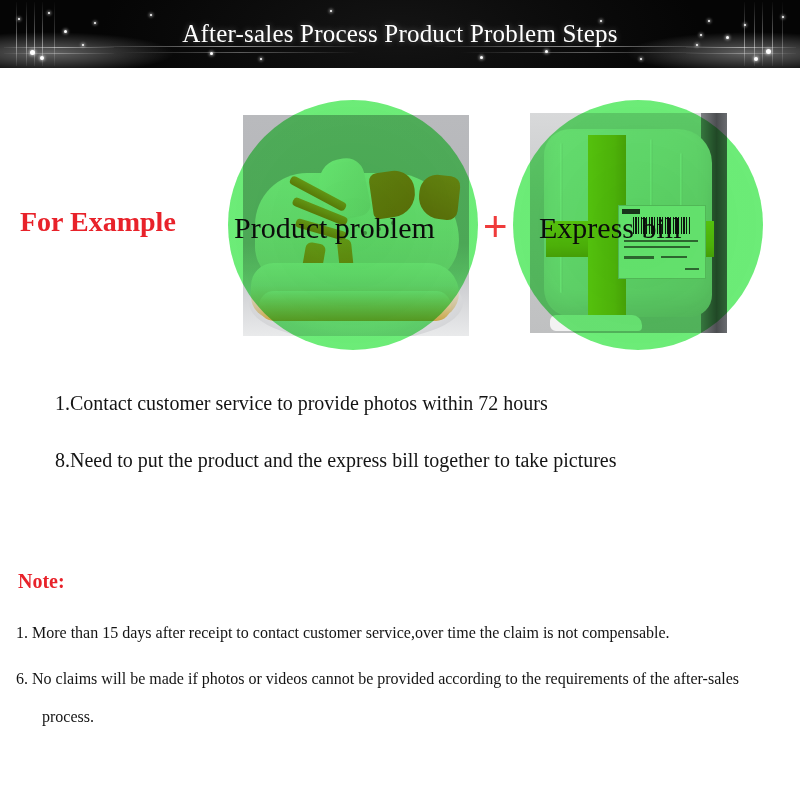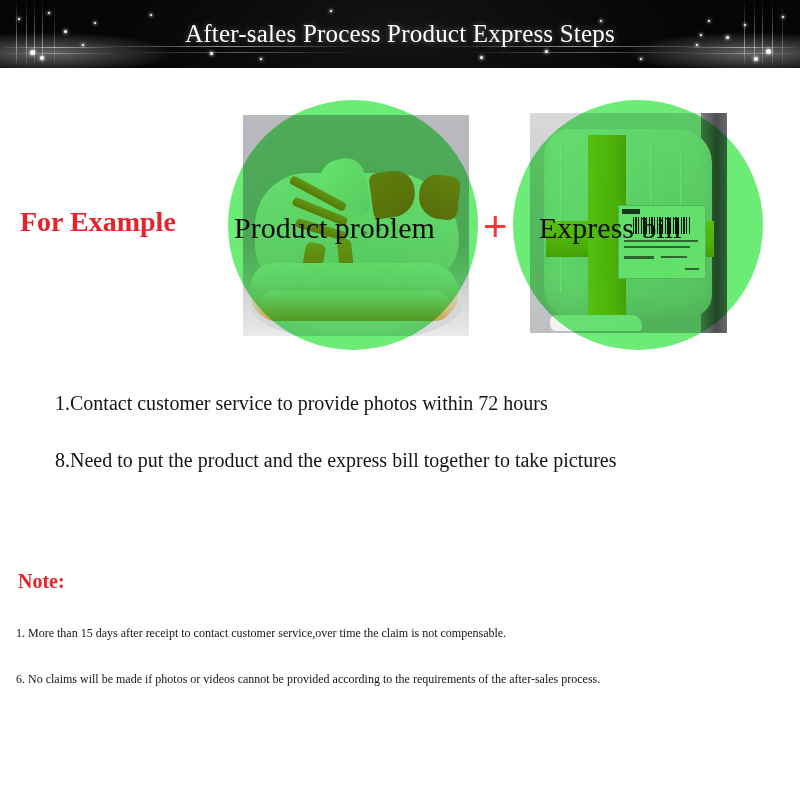--- a/index.html
+++ b/index.html
@@ -298,21 +298,21 @@
     font-weight: bold;
     color: #e8222a;
   }
   .notes {
     position: absolute;
     left: 16px;
     top: 614px;
     width: 778px;
   }
   .note-item {
-    font-size: 12px;
+    font-size: 16px;
     line-height: 38px;
     color: #141414;
     padding-left: 26px;
     text-indent: -26px;
     margin-bottom: 8px;
   }
 </style>
 </head>
 <body>
 
@@ -360,21 +360,21 @@
   <div class="spark" style="left:150px; top:14px; width:2px; height:2px;"></div>
   <div class="spark" style="left:210px; top:52px; width:3px; height:3px;"></div>
   <div class="spark" style="left:260px; top:58px; width:2px; height:2px;"></div>
   <div class="spark" style="left:330px; top:10px; width:2px; height:2px;"></div>
   <div class="spark" style="left:480px; top:56px; width:3px; height:3px;"></div>
   <div class="spark" style="left:545px; top:50px; width:3px; height:3px;"></div>
   <div class="spark" style="left:600px; top:20px; width:2px; height:2px;"></div>
   <div class="spark" style="left:640px; top:58px; width:2px; height:2px;"></div>
   <div class="spark" style="left:700px; top:34px; width:2px; height:2px;"></div>
 
-  <div class="banner-title">After-sales Process Product Express Steps</div>
+  <div class="banner-title">After-sales Process Product Problem Steps</div>
 </div>
 
 <div class="example-row">
 
   <div class="for-example">For Example</div>
 
   <div class="photo photo-shoe">
     <div class="photo-inner">
       <div class="shoe-bg"></div>
       <div class="shoe-plate"></div>

